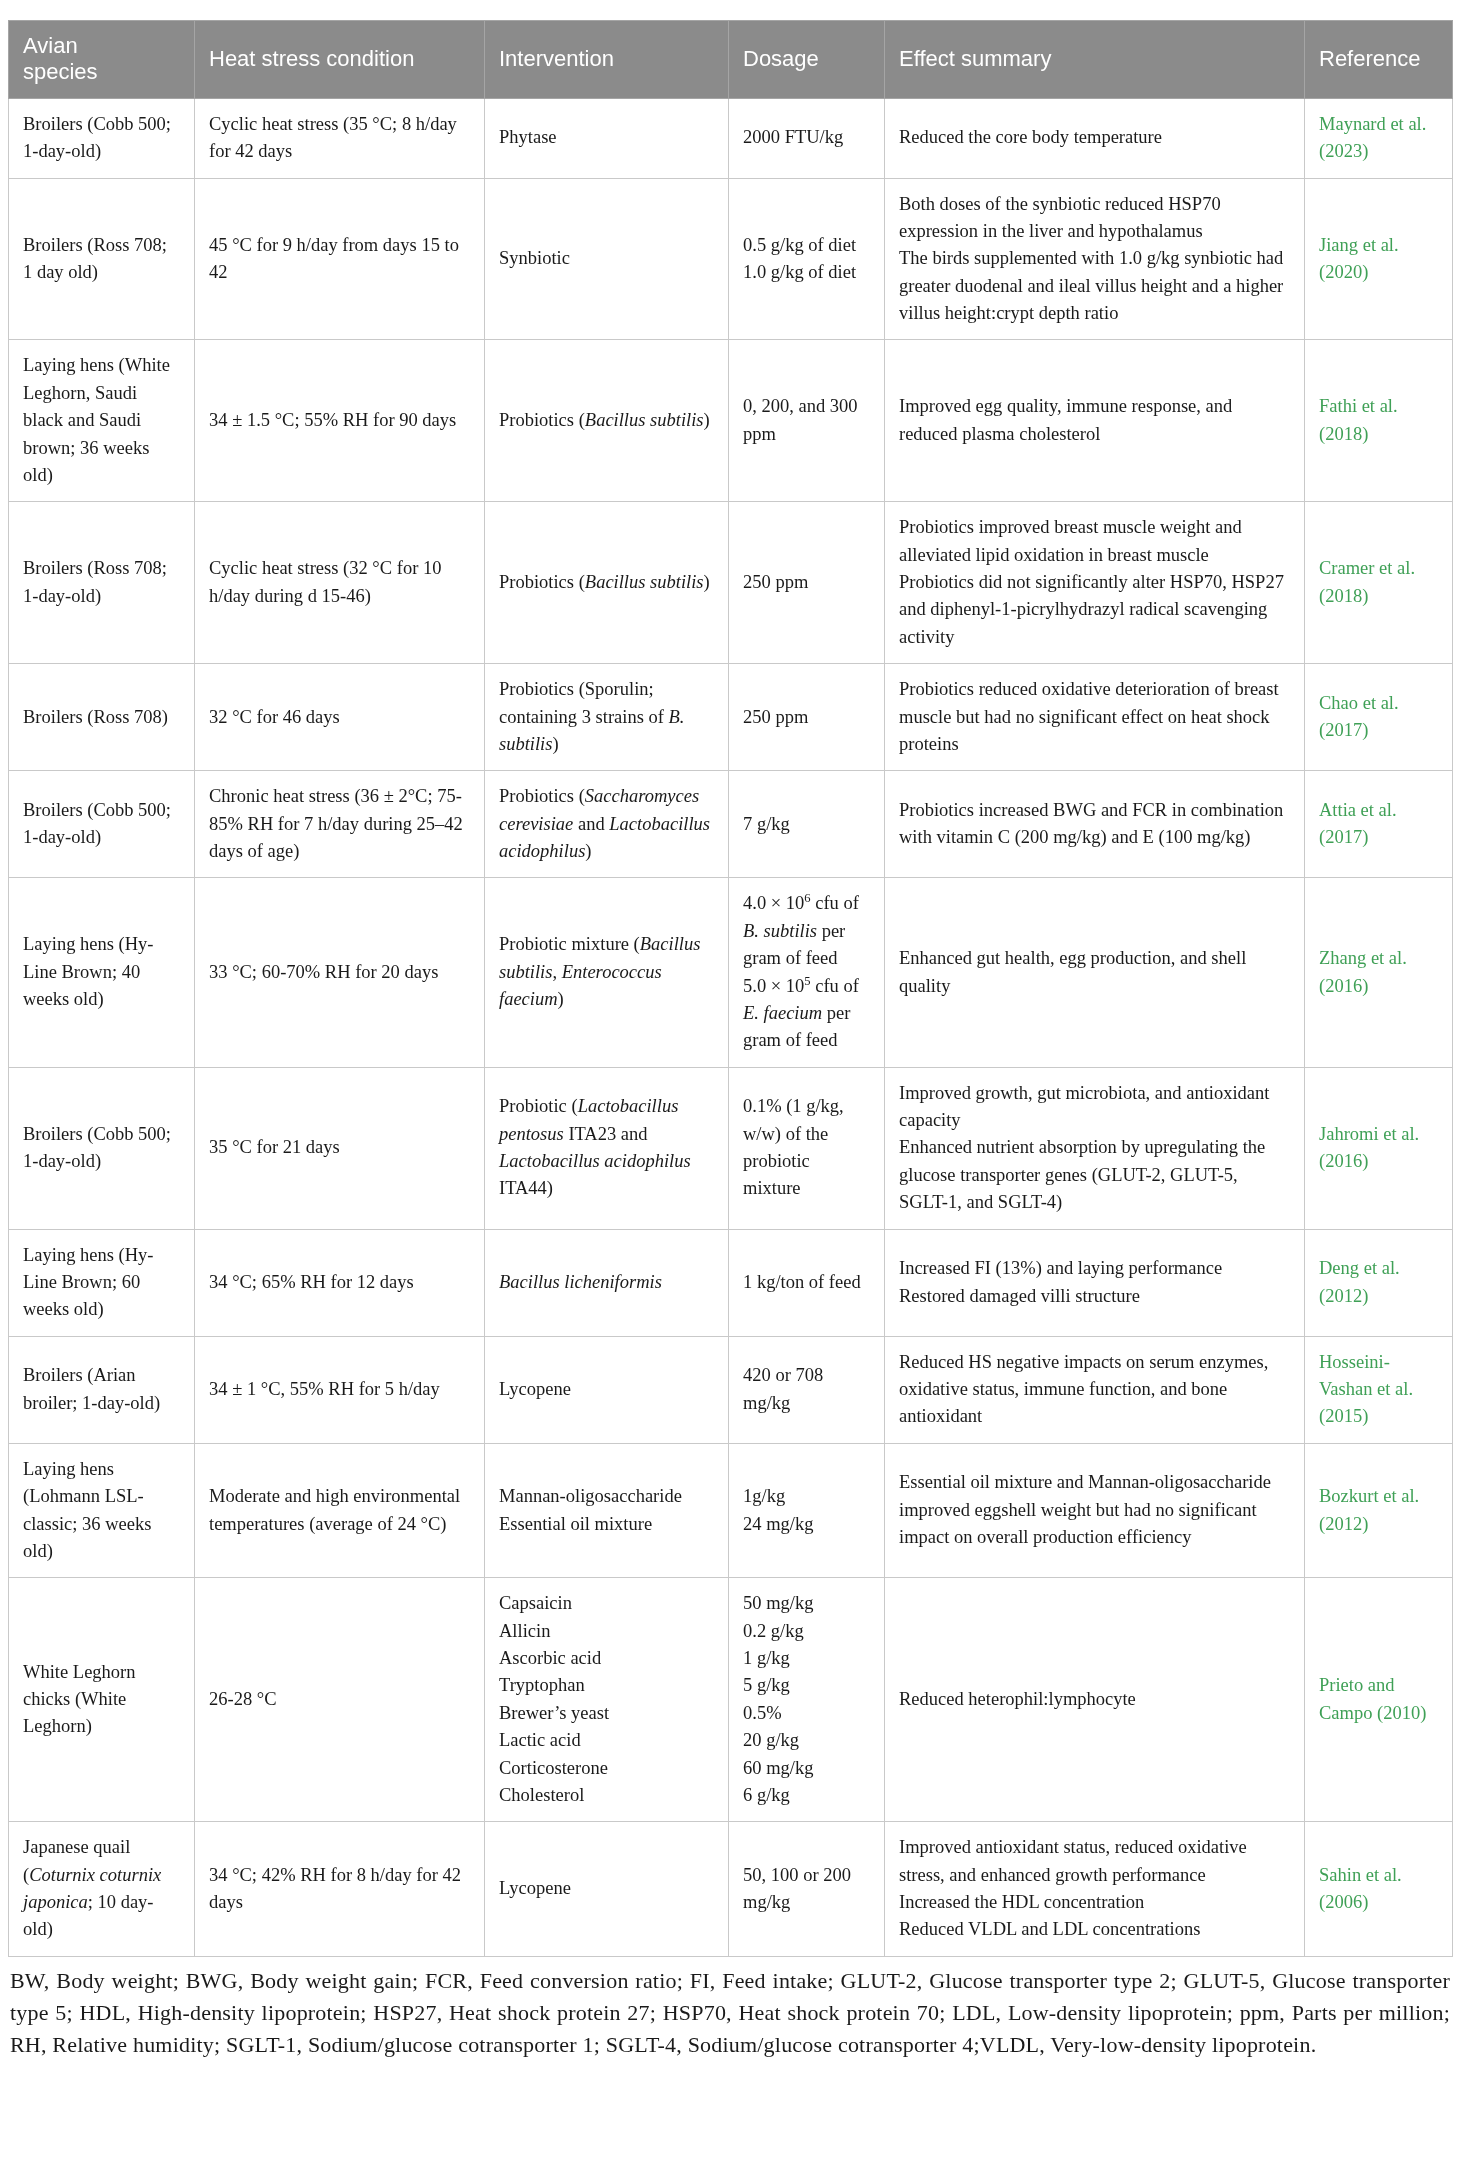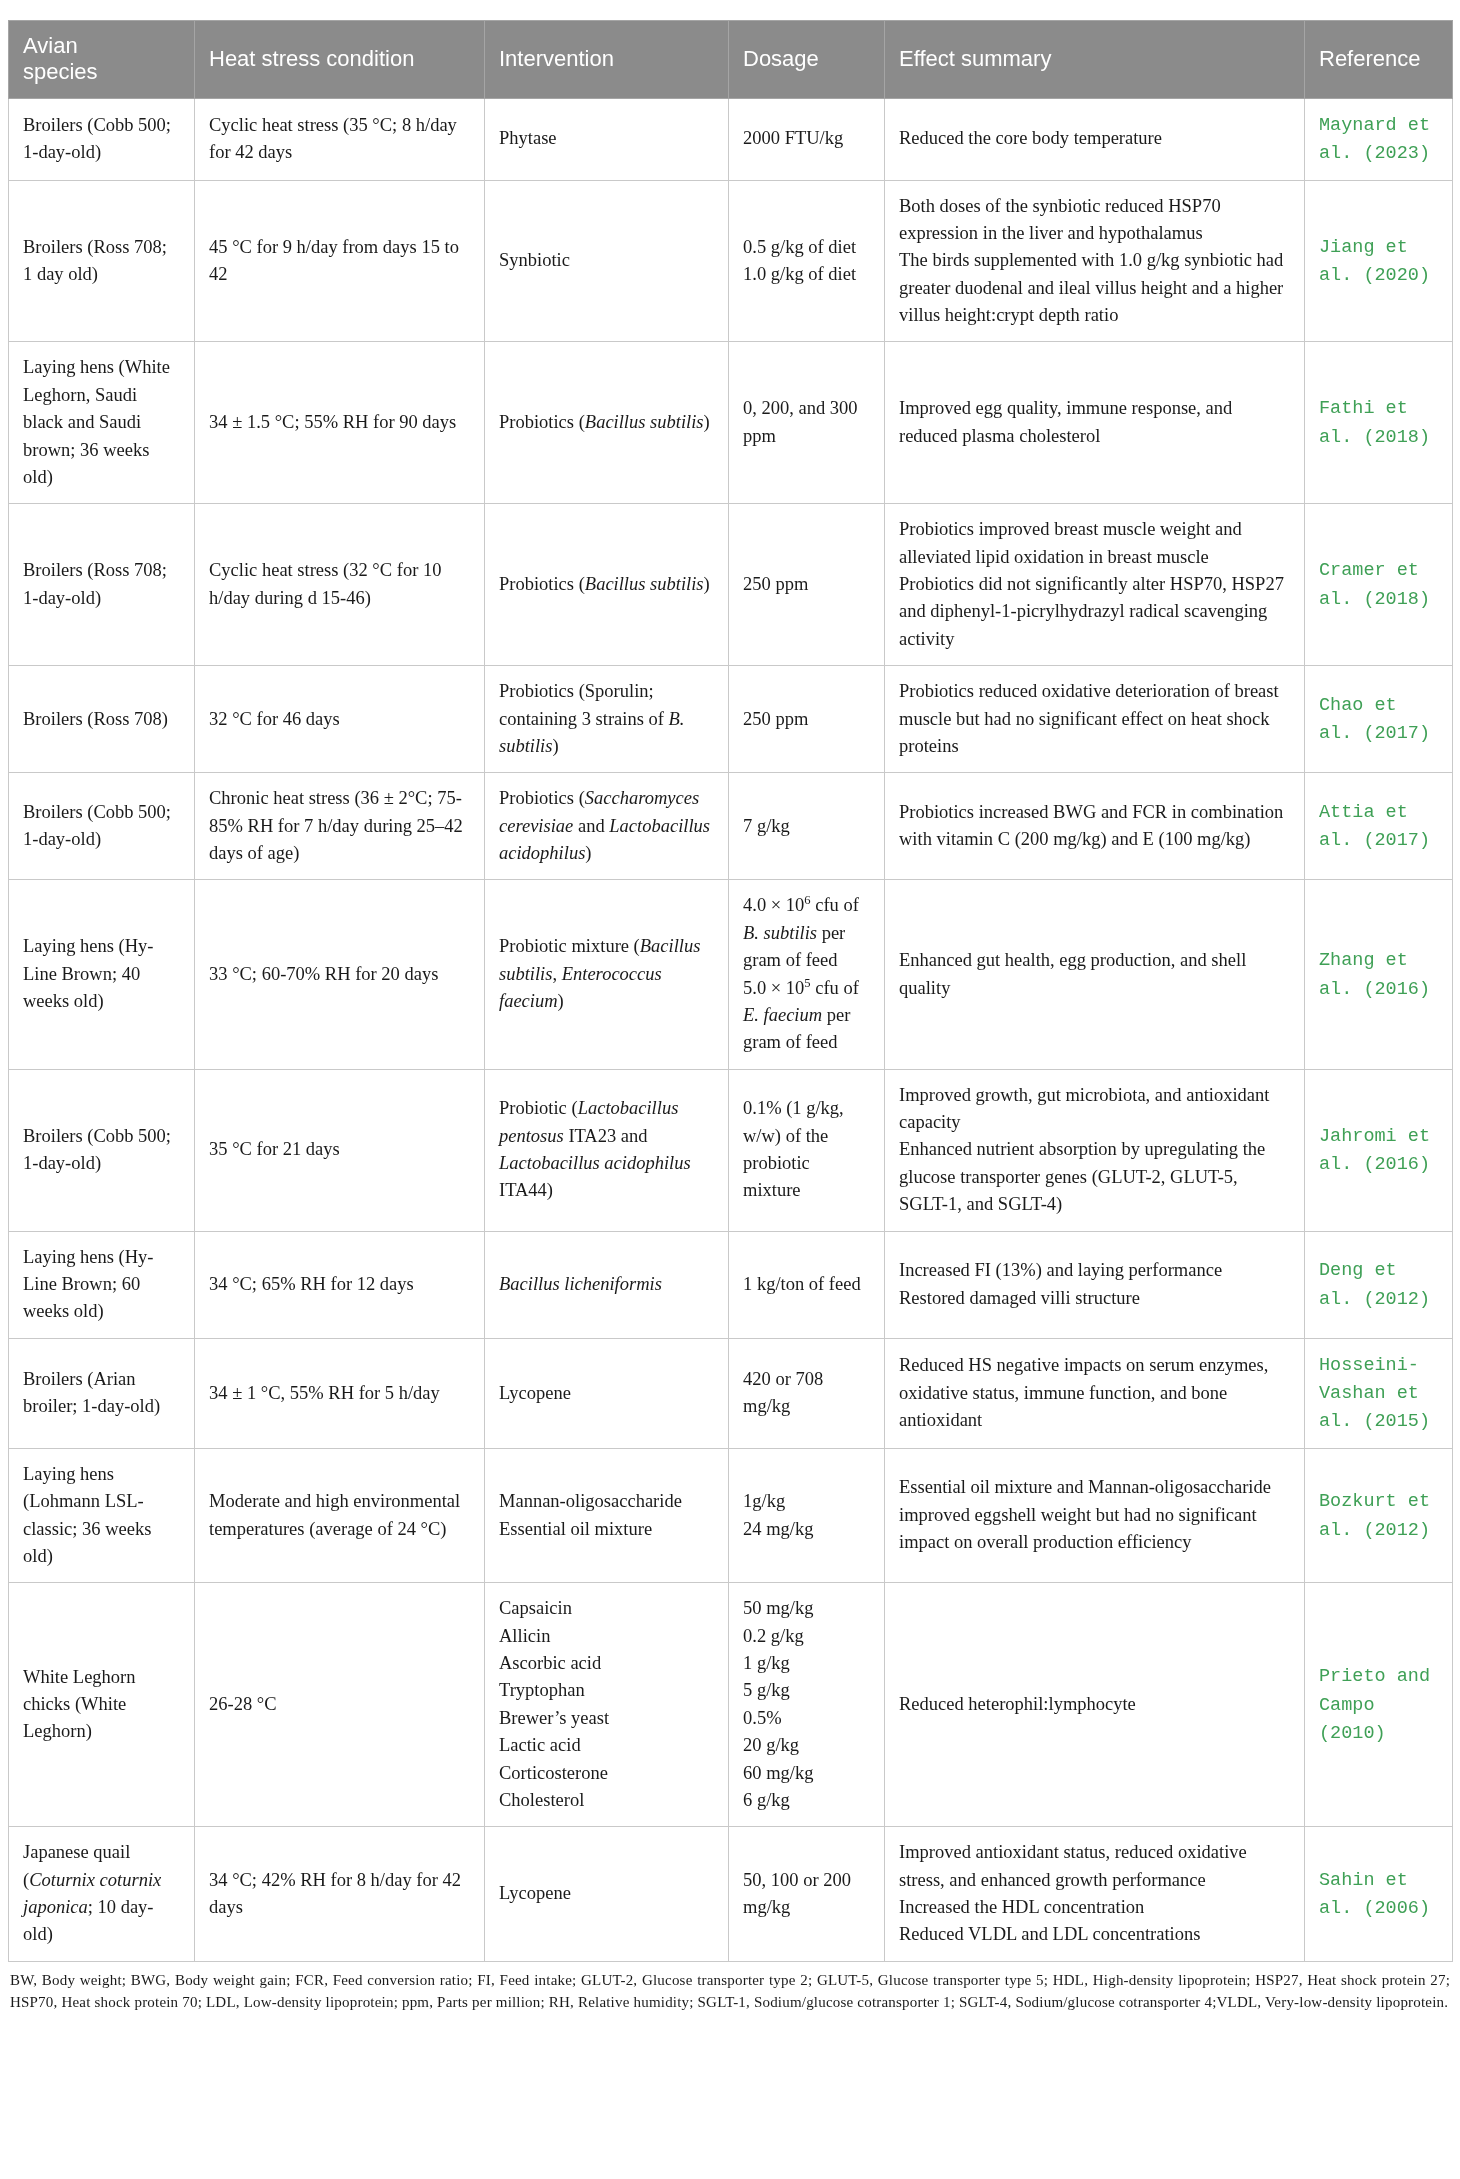--- a/index.html
+++ b/index.html
@@ -55,24 +55,23 @@
     word-wrap:break-word;
   }
   tbody td sup{
     font-size:0.68em;
     line-height:0;
     vertical-align:super;
   }
   .ref-link{
     color:var(--reference-green);
     cursor:pointer;
-    font-family:Liberation Mono, monospace;
   }
   .footnote{
-    font-size:15px;
+    font-size:22px;
     line-height:1.45;
     text-align:justify;
     padding:8px 2px 10px 2px;
     letter-spacing:0.2px;
   }
 </style>
 </head>
 <body>
 
 <div class="page">

